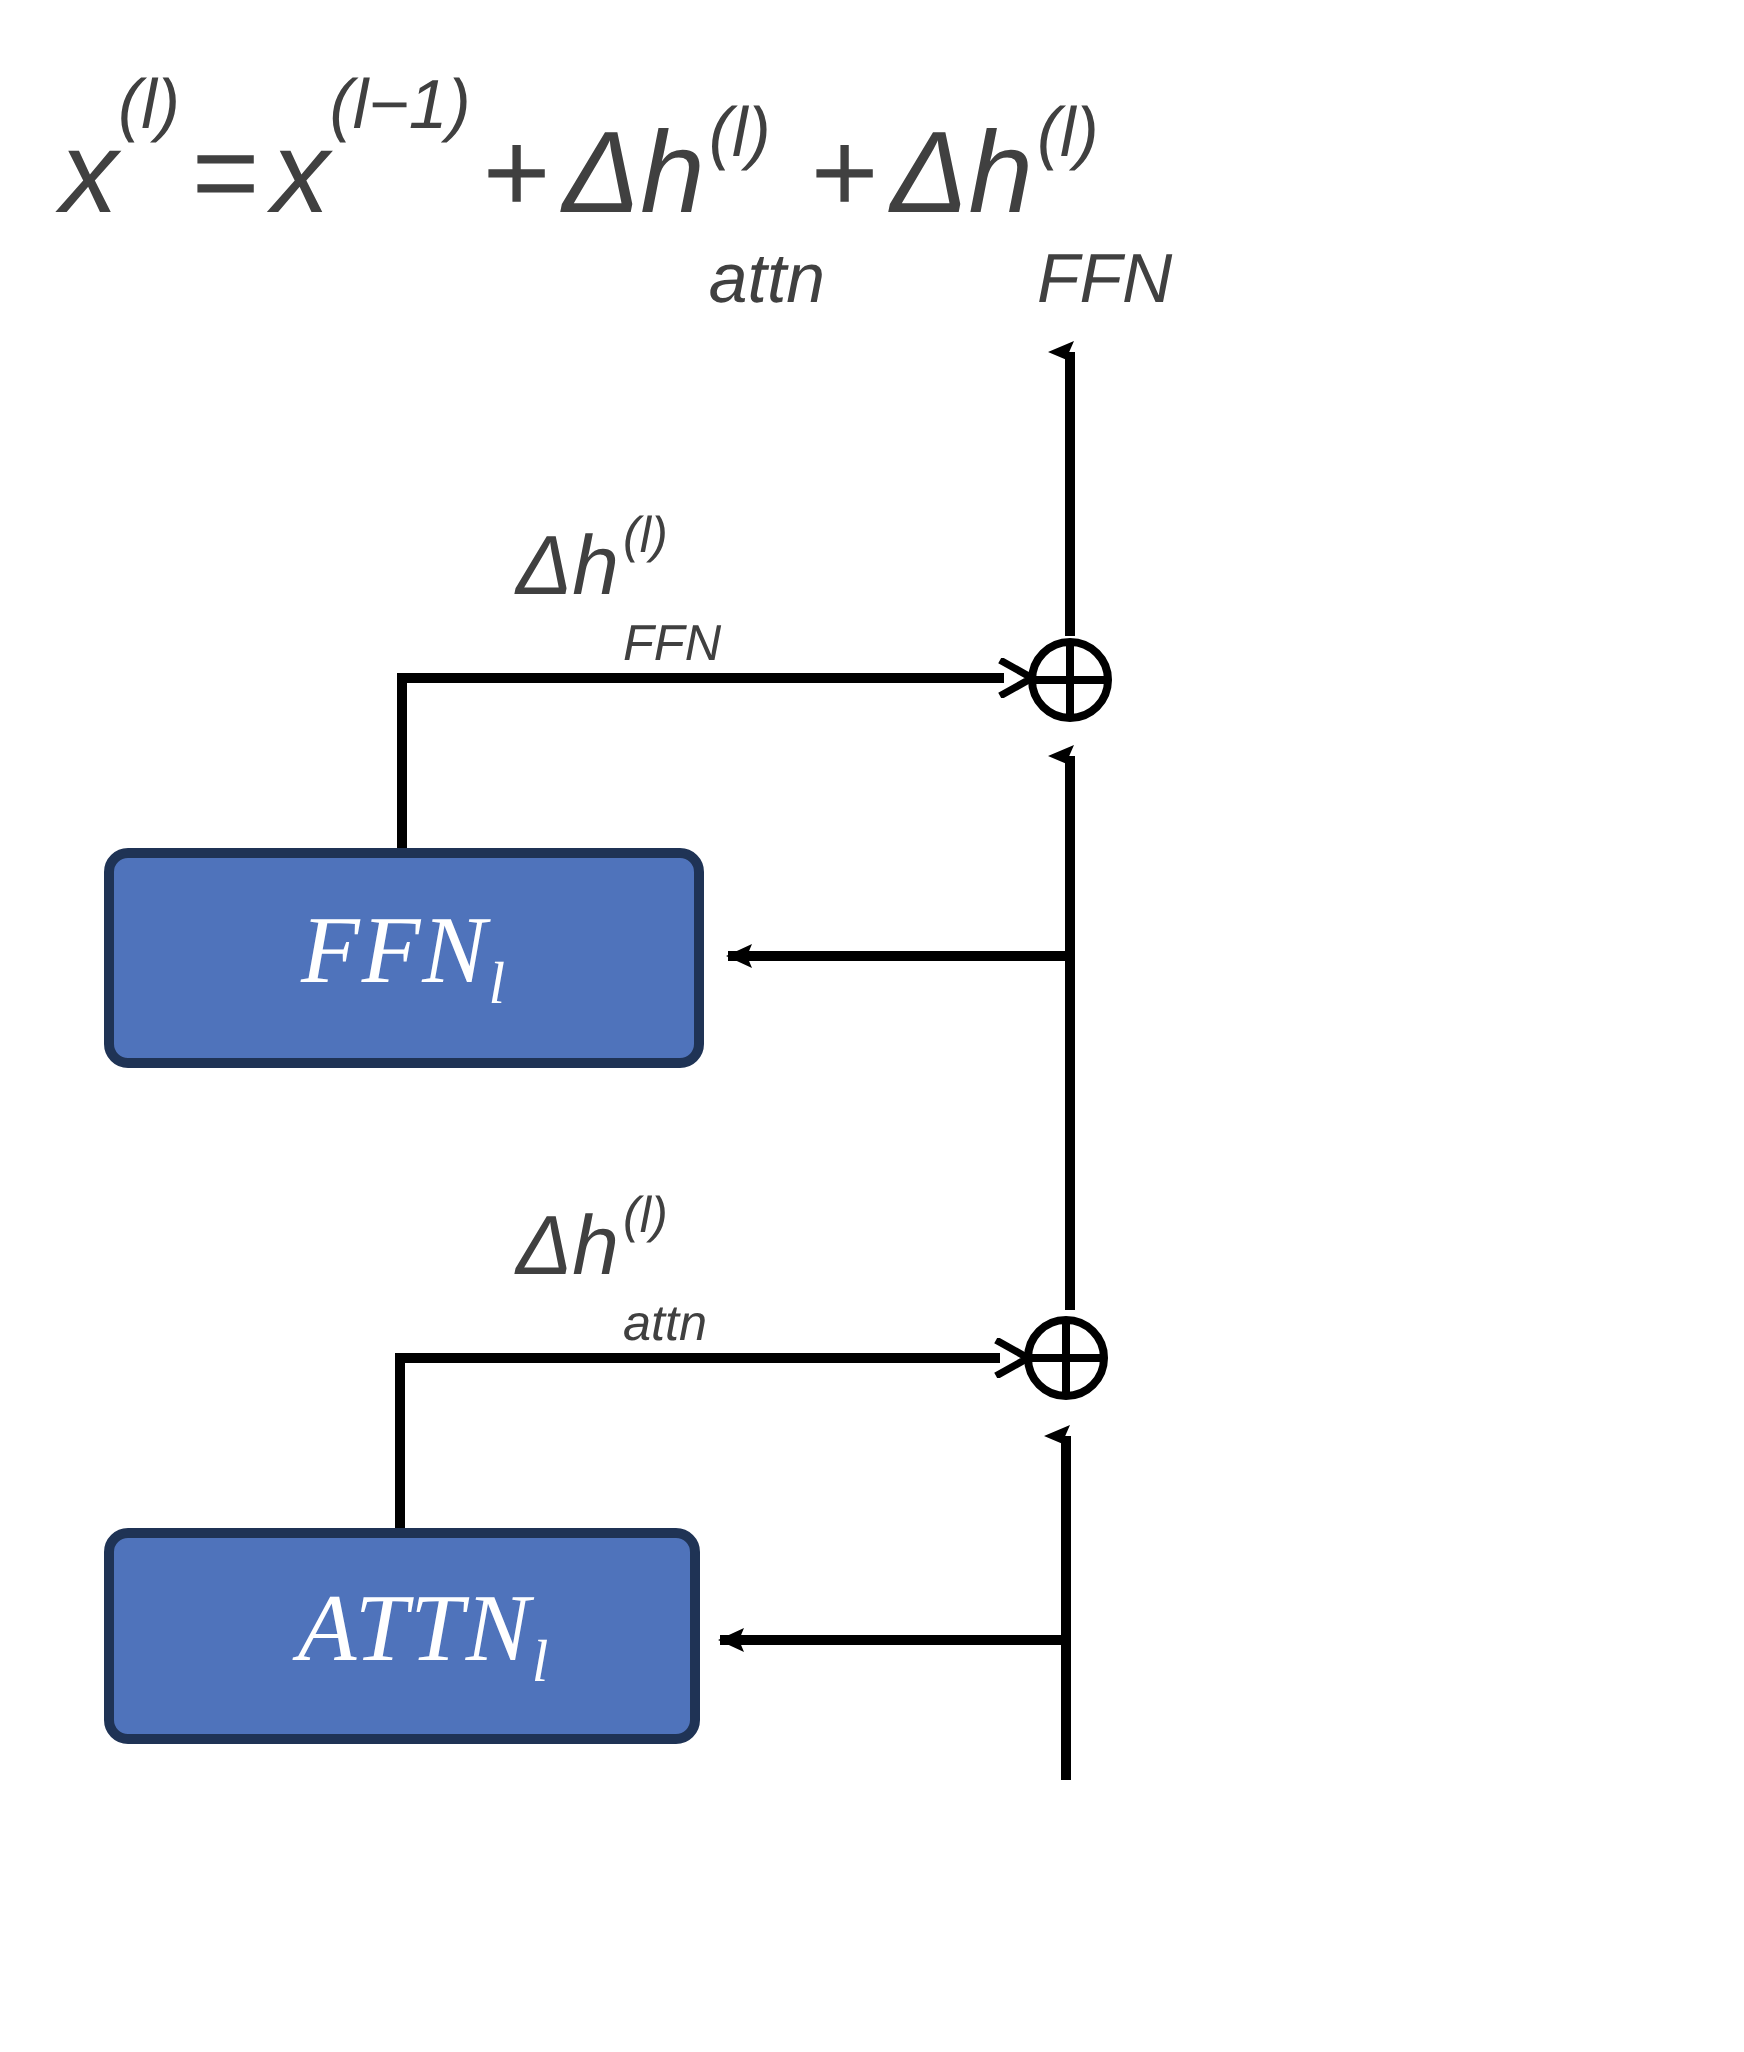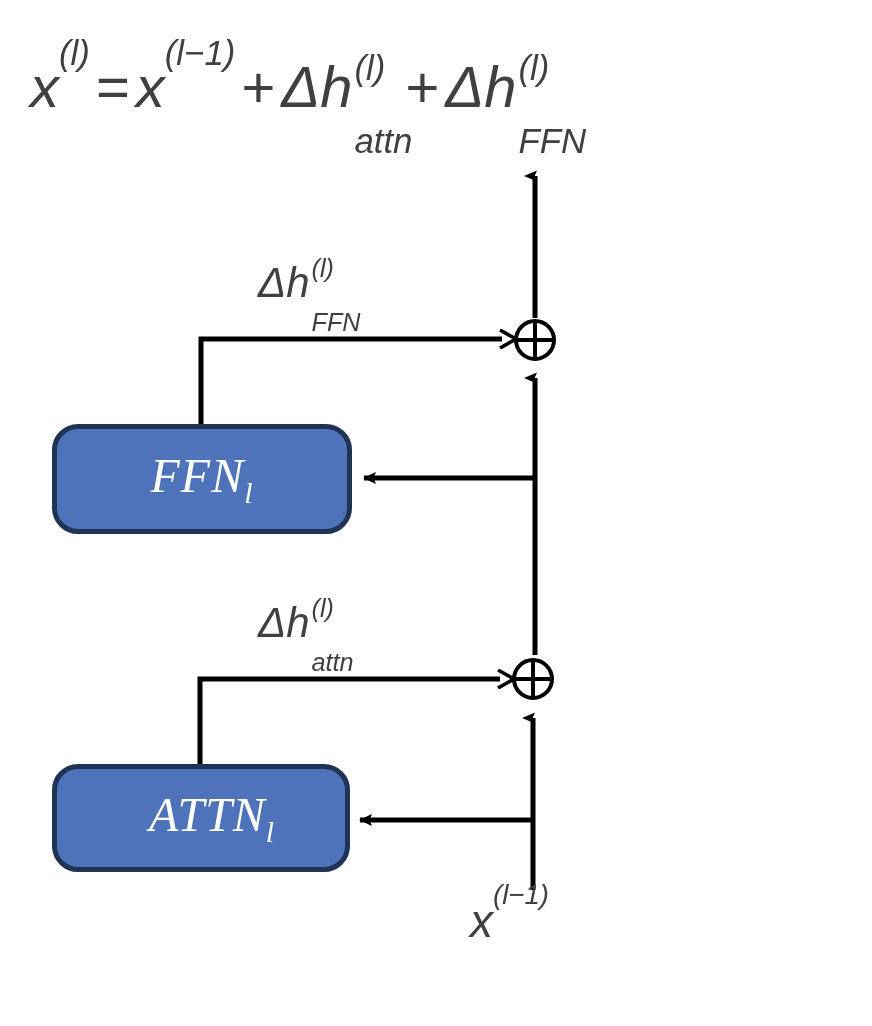--- a/index.html
+++ b/index.html
@@ -93,21 +93,21 @@
     left: 470px;
     top: 898px;
     font-size: 46px;
   }
 
   
   .block {
     position: absolute;
     box-sizing: border-box;
     border: 5px solid #1f3355;
-    border-radius: 26px;
+    border-radius: 12px;
     background: #4f73bb;
     display: flex;
     align-items: center;
     justify-content: center;
   }
   .block-text {
     color: #ffffff;
     font-family: "Liberation Serif", "DejaVu Serif", serif;
     font-style: italic;
     font-size: 48px;
@@ -203,23 +203,20 @@
   </div>
 
   <div id="label-ffn-delta" class="math edge-label">
     <span>Δh</span><span class="supsub"><span class="s-top">(l)</span><span class="s-bot">FFN</span></span>
   </div>
 
   <div id="label-attn-delta" class="math edge-label">
     <span>Δh</span><span class="supsub"><span class="s-top">(l)</span><span class="s-bot">attn</span></span>
   </div>
 
-  <div id="label-input" class="math">
-    <span>x</span><sup>(l−1)</sup>
-  </div>
 
   <div id="block-ffn" class="block">
     <span class="block-text"><span>FFN</span><sub>l</sub></span>
   </div>
 
   <div id="block-attn" class="block">
     <span class="block-text"><span>ATTN</span><sub>l</sub></span>
   </div>
 
   <div id="plus-top" class="plus-circle"></div>

